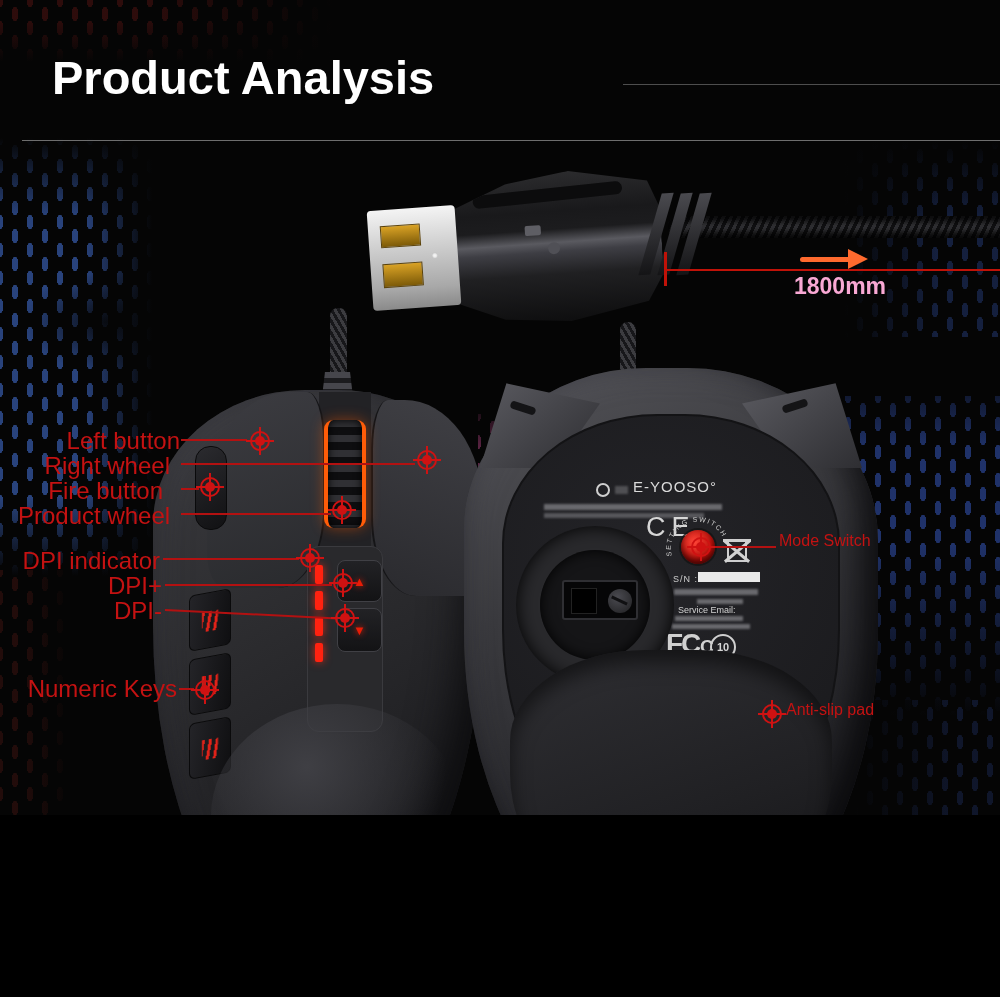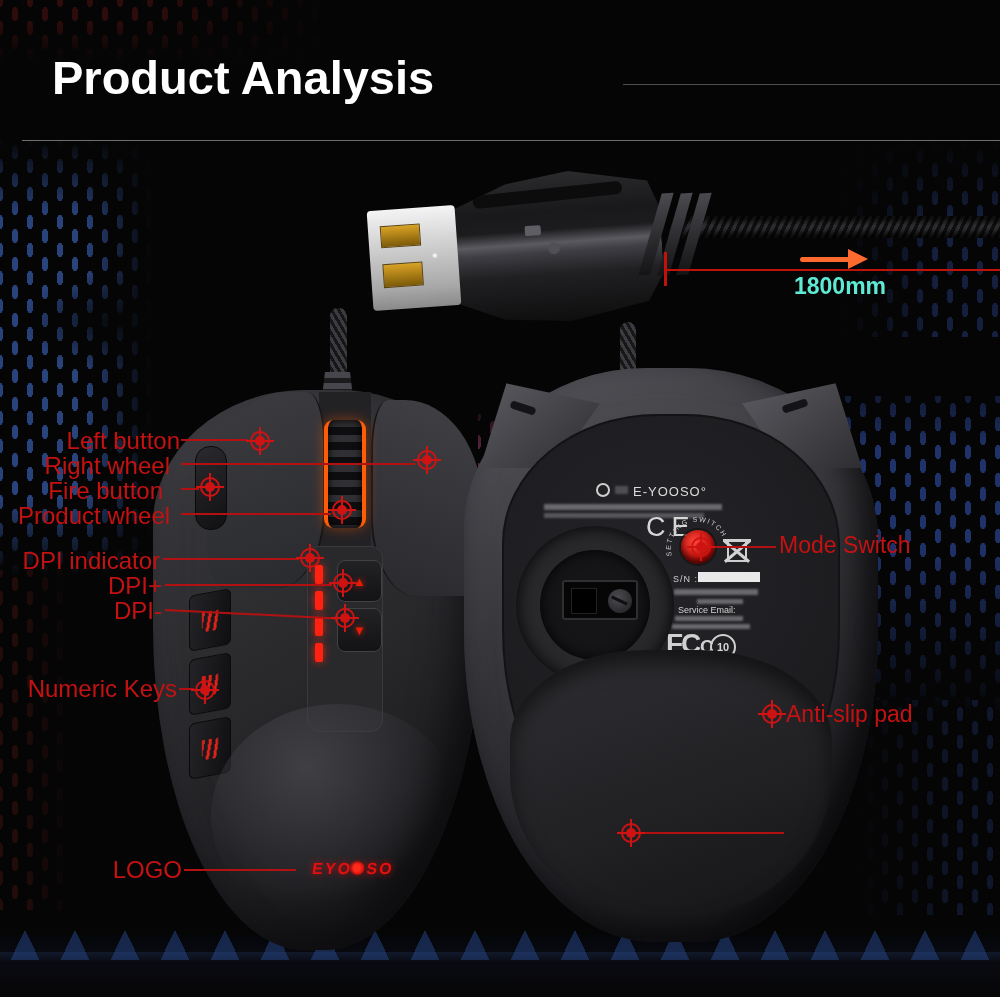--- a/index.html
+++ b/index.html
@@ -1,16 +1,16 @@
 <!DOCTYPE html>
 <html><head>
 <meta charset="utf-8">
 <style>
   html,body{margin:0;padding:0;background:#000;}
-  #stage{position:relative;width:1000px;height:997px;background:#050505;overflow:hidden;
+  #stage{position:relative;width:1000px;height:815px;background:#050505;overflow:hidden;
          font-family:"Liberation Sans","DejaVu Sans",sans-serif;}
   #stage *{position:absolute;box-sizing:border-box;}
 
   
   .dots{background-repeat:repeat;}
   .dots.st{background-size:30px 28px,30px 28px;background-position:0 0,15px 14px;}
   .fade{inset:0;}
   #dots-top-red{left:0;top:0;width:350px;height:62px;
     background-image:radial-gradient(5.5px 12px at 50% 50%,rgba(140,30,28,.30) 60%,transparent 62%),
                      radial-gradient(5.5px 12px at 50% 50%,rgba(140,30,28,.30) 60%,transparent 62%);}
@@ -137,21 +137,21 @@
     background:linear-gradient(155deg,#55555a 0%,#3a3a3e 35%,#242428 75%,#1a1a1d 100%);
     box-shadow:inset -16px -20px 38px #0a0a0c,inset 10px 10px 26px rgba(95,95,105,.16);}
   .bm-wing{top:58px;width:120px;height:92px;background:linear-gradient(140deg,#5c5c62,#2e2e32);}
   #bm-wing-l{left:28px;clip-path:polygon(0 100%,22% 8%,100% 30%,62% 100%);}
   #bm-wing-r{left:290px;clip-path:polygon(38% 100%,0 30%,78% 8%,100% 100%);}
   .wing-slot{width:26px;height:8px;border-radius:4px;background:#141416;}
   #bm-plate{left:50px;top:96px;width:338px;height:432px;border-radius:46% 46% 42% 42%/30% 30% 50% 50%;
     background:radial-gradient(circle at 45% 35%,#242428,#1b1b1e 72%);border:2px solid #131315;}
   #bm-brand-icon{left:144px;top:165px;width:14px;height:14px;border:2px solid #cfcfcf;border-radius:50%;}
   #bm-brand-cn{left:163px;top:168px;width:13px;height:8px;background:rgba(150,150,153,.5);filter:blur(1px);}
-  #bm-brand{left:181px;top:166px;font-size:13px;color:#dadada;letter-spacing:1px;}
+  #bm-brand{left:181px;top:160px;font-size:15px;color:#dadada;letter-spacing:1px;}
   .blur-line{background:#7b7b80;filter:blur(1.1px);opacity:.8;}
   #bm-line-1{left:92px;top:186px;width:178px;height:5.5px;}
   #bm-line-2{left:92px;top:195px;width:160px;height:5px;opacity:.6;}
   #bm-ce{left:194px;top:194px;font-size:27px;color:#d6d6d6;letter-spacing:6px;font-weight:400;}
   #bm-switch{left:229px;top:212px;width:34px;height:34px;border-radius:50%;
     background:radial-gradient(circle at 40% 35%,#ff4538,#b30d08 62%,#780806);
     box-shadow:0 0 0 2px rgba(20,20,20,.8),inset 0 -4px 6px rgba(0,0,0,.6);}
   #switch-arc{left:208px;top:192px;width:76px;height:76px;}
   #switch-arc text{fill:#c9c9c9;font-size:7px;letter-spacing:1.5px;font-family:"Liberation Sans",sans-serif;}
   
@@ -190,21 +190,21 @@
   .screw{width:46px;height:46px;border-radius:50%;background:radial-gradient(circle at 40% 35%,#4c4c51,#2c2c30 72%);
     box-shadow:inset 0 -4px 8px rgba(0,0,0,.55);}
   #bm-screw-1{left:11px;top:58px;} #bm-screw-2{left:106px;top:55px;}
   .screw i{left:5px;top:21px;width:36px;height:3px;background:#121214;}
   #bm-close{left:12px;top:100px;font-size:10px;color:#6c6c70;letter-spacing:1px;}
   #bm-open{left:108px;top:99px;font-size:10px;color:#6c6c70;letter-spacing:1px;}
   #bm-arc{left:28px;top:108px;width:100px;height:30px;border:none;border-bottom:2px solid #55555a;border-radius:50%;}
 
   
   .lbl{color:#c41212;font-size:24px;line-height:1.05;white-space:nowrap;z-index:50;}
-  .lbl.right-col{font-size:23px;}
+  .lbl.right-col{font-size:16px;}
   .lbl.ra{text-align:right;}
   .lbl-line{height:1.6px;background:#b31111;z-index:49;}
   .xh{width:28px;height:28px;transform:translate(-50%,-50%);z-index:51;}
   .xh::before{content:"";position:absolute;inset:4px;border:2.5px solid #cf1212;border-radius:50%;}
   .xh::after{content:"";position:absolute;inset:9px;background:#cf1212;border-radius:50%;}
   .xh i{position:absolute;left:12.7px;top:0;width:2.6px;height:28px;background:#cf1212;}
   .xh b{position:absolute;top:12.7px;left:0;height:2.6px;width:28px;background:#cf1212;}
 </style>
 </head>
 <body>
@@ -257,21 +257,21 @@
     </div>
     <div id="fin-1" class="fin"></div>
     <div id="fin-2" class="fin"></div>
     <div id="fin-3" class="fin"></div>
   </div>
 
   <div id="measure-tick" style="background:#c01208;"></div>
   <div id="measure-line" style="background:#c01208;"></div>
   <div id="arrow-shaft" style="background:#ff6a2e;"></div>
   <div id="arrow-head" style="border-left-color:#ff6a2e;"></div>
-  <div id="measure-text" class="lbl" style="color:#5eead4;">1800mm</div>
+  <div id="measure-text" class="lbl" style="color:#f9a8d4;">1800mm</div>
 
   <div id="front-mouse">
     <div id="fm-cable"></div>
     <div id="fm-strain"></div>
     <div id="fm-body"></div>
     <div id="fm-channel"></div>
     <div id="fm-left-button"></div>
     <div id="fm-right-button"></div>
     <div id="fm-wheel"></div>
     <div id="fm-dpi-plate"></div>

